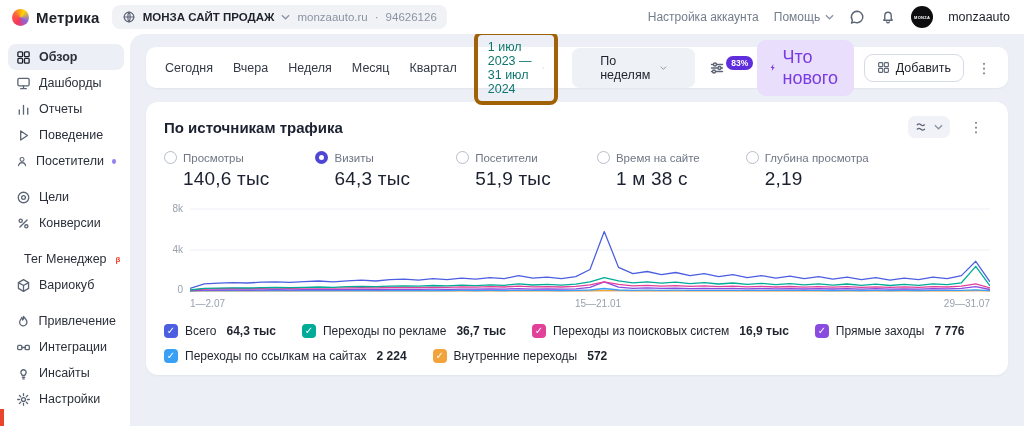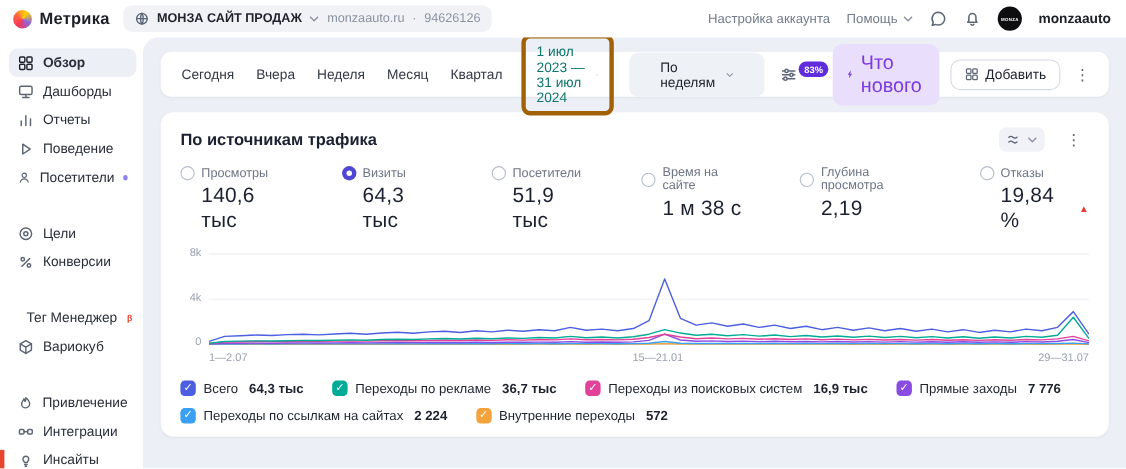--- a/index.html
+++ b/index.html
@@ -13,25 +13,25 @@
   .logo { display:flex; align-items:center; gap:7px; }
   .logo-mark { width:17px; height:17px; border-radius:50%; background:conic-gradient(from 210deg,#f5365c,#fb6340,#ffd600,#8965e0,#f5365c); }
   .logo-text { font-size:15px; font-weight:700; color:#1b1f27; letter-spacing:.2px; }
   .counter-pill { display:flex; align-items:center; gap:7px; background:#f0f2f6; border-radius:8px; padding:5px 10px; cursor:pointer; }
   .counter-name { font-size:11.5px; font-weight:700; color:#1e222b; }
   .counter-meta { font-size:11.5px; color:#8b93a2; }
   .header-right { margin-left:auto; display:flex; align-items:center; gap:15px; }
   .hdr-link { font-size:12px; color:#737d8c; cursor:pointer; display:flex; align-items:center; gap:5px; }
   .hdr-icon { cursor:pointer; display:flex; }
   .avatar { width:22px; height:22px; border-radius:50%; background:#0d0d0f; color:#fff; font-size:4px; font-weight:700; display:flex; align-items:center; justify-content:center; letter-spacing:.3px; cursor:pointer; }
-  .user-name { font-size:12.5px; font-weight:700; color:#1b1f27; cursor:pointer; }
+  .user-name { font-size:12.5px; font-weight:400; color:#1b1f27; cursor:pointer; }
 
   
   .sidebar { position:absolute; top:34px; left:0; bottom:0; width:130px; background:#fff; padding:10px 6px 0 8px; }
-  .side-group { margin-top:25px; }
+  .side-group { margin-top:10px; }
   .side-group:first-child { margin-top:0; }
   .side-item { display:flex; align-items:center; gap:8px; height:26px; padding:0 8px; border-radius:8px; font-size:12.5px; color:#2a2f3a; cursor:pointer; white-space:nowrap; }
   .side-item.active { background:#eceff5; font-weight:700; }
   .side-item.active .ic { stroke:#1e222b; }
   .dot-indicator { width:5px; height:5px; border-radius:50%; background:#8f7ff2; margin-left:auto; }
   .beta { color:#f0402e; font-size:8px; vertical-align:super; margin-left:1px; font-weight:700; }
   .left-red { position:absolute; left:0; bottom:0; width:4px; height:17px; background:#e8442e; }
 
   
   .main { position:absolute; top:34px; left:130px; right:0; bottom:0; background:#ecf0f6; border-top-left-radius:14px; padding:13px 16px 0; }
@@ -333,30 +333,20 @@
       </div>
       <div class="metric">
         <div class="m-top">
             <span class="radio"></span>
             <span>Глубина просмотра</span>
           </div>
         <div class="m-value">
             <span>2,19</span>
           </div>
       </div>
-      <div class="metric">
-        <div class="m-top">
-            <span class="radio"></span>
-            <span>Отказы</span>
-          </div>
-        <div class="m-value">
-            <span>19,84 %</span>
-            <span class="trend-up">▲</span>
-          </div>
-      </div>
     </div>
 
     <div class="chart-wrap">
       <div class="y-axis">
         <span>8k</span>
         <span>4k</span>
         <span>0</span>
       </div>
       <div class="chart-area">
         <svg id="traffic-chart" width="100%" height="92" viewBox="0 0 820 92" preserveAspectRatio="none">

